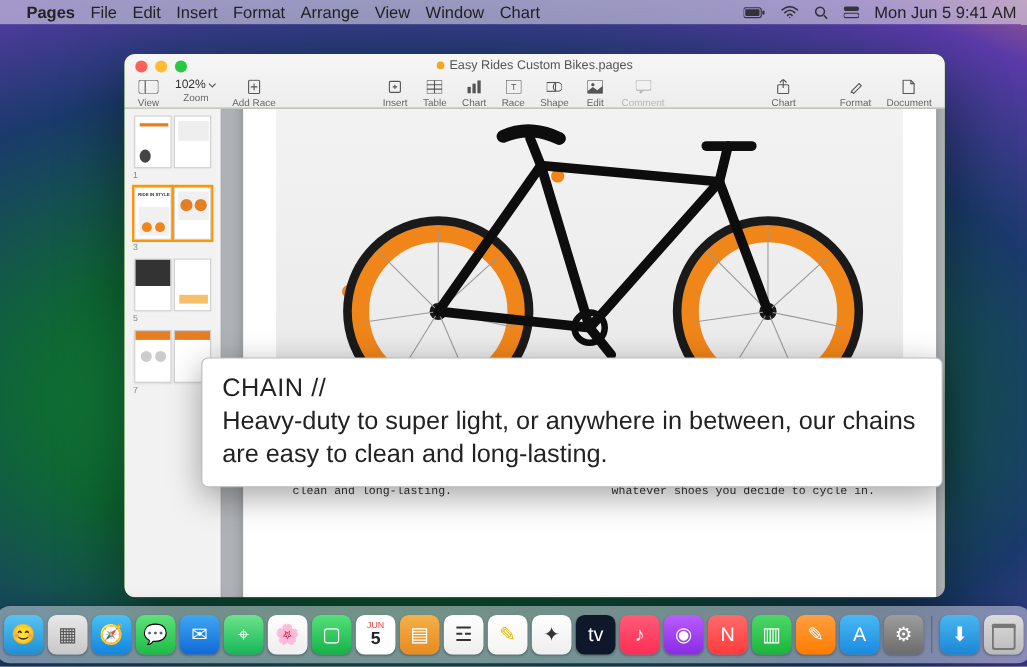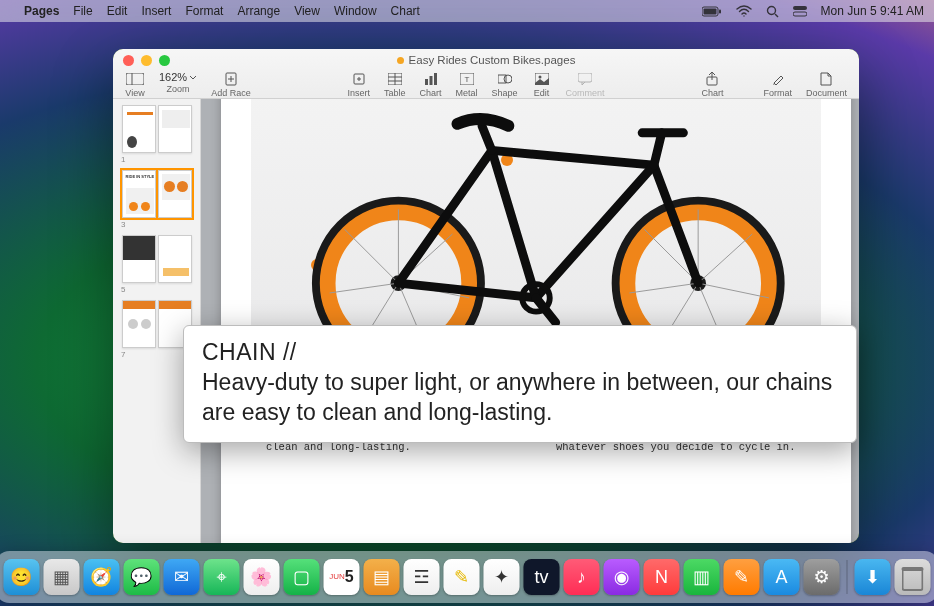--- a/index.html
+++ b/index.html
@@ -9,21 +9,21 @@
   background: radial-gradient(ellipse 120% 90% at 40% 60%, #1aa847 0%, #0e6a33 30%, #1a3a6b 55%, #5a3aa8 75%, #d97a7a 92%, #e8a8a8 100%);
   position: relative; overflow: hidden;
   font-size: 12px; color: #333;
 }
 
 
 .menubar {
   height: 22px; background: rgba(230,230,235,.55);
   backdrop-filter: blur(14px);
   display: flex; align-items: center; justify-content: space-between;
-  padding: 0 10px; font-size: 12px; color: #222;
+  padding: 0 10px; font-size: 15px; color: #222;
 }
 .menubar-left, .menubar-right { display:flex; align-items:center; gap:14px; }
 .menubar-right { gap:14px; }
 .apple-logo { font-size:14px; }
 .menubar .bold { font-weight:600; }
 .status-icon { opacity:.85; display:inline-flex; }
 
 
 .window {
   position:absolute; left:113px; top:49px; width:746px; height:494px;
@@ -176,21 +176,21 @@
           <span class="tb-icon">
               <svg width="18" height="12">
                 <rect x="0" y="0" width="18" height="12" rx="2" fill="none" stroke="#555"></rect>
                 <line x1="6" y1="0" x2="6" y2="12" stroke="#555"></line>
               </svg>
             </span>
           <span>View</span>
         </div>
         <div class="tb-item">
           <span class="zoom-val">
-              <span>162%</span>
+              <span>102%</span>
               <svg width="8" height="5">
                 <path d="M1 1 L4 4 L7 1" stroke="#555" fill="none"></path>
               </svg>
             </span>
           <span>Zoom</span>
         </div>
         <div class="tb-item">
           <span class="tb-icon">
               <svg width="14" height="14">
                 <rect x="2" y="1" width="10" height="12" rx="1" fill="none" stroke="#555"></rect>
@@ -233,21 +233,21 @@
             </span>
             <span>Chart</span>
           </div>
         <div class="tb-item">
             <span class="tb-icon">
               <svg width="14" height="12">
                 <rect x="0" y="0" width="14" height="12" rx="1" fill="none" stroke="#555"></rect>
                 <text x="7" y="9" font-size="8" text-anchor="middle" fill="#555">T</text>
               </svg>
             </span>
-            <span>Metal</span>
+            <span>Race</span>
           </div>
         <div class="tb-item">
             <span class="tb-icon">
               <svg width="14" height="12">
                 <rect x="0" y="2" width="8" height="8" fill="none" stroke="#555"></rect>
                 <circle cx="10" cy="6" r="4" fill="none" stroke="#555"></circle>
               </svg>
             </span>
             <span>Shape</span>
           </div>
@@ -432,21 +432,21 @@
 
 <div class="dock">
   <div class="dock-icon" style="background:linear-gradient(#58c3f0,#1e8fd6)">😊</div>
   <div class="dock-icon" style="background:linear-gradient(#e8e8e8,#c8c8c8);color:#555">▦</div>
   <div class="dock-icon" style="background:linear-gradient(#4ac0f2,#1184e0)">🧭</div>
   <div class="dock-icon" style="background:linear-gradient(#5ee27a,#1dbb46)">💬</div>
   <div class="dock-icon" style="background:linear-gradient(#3fa8f4,#1068d6)">✉︎</div>
   <div class="dock-icon" style="background:linear-gradient(#6de38b,#17b658)">⌖</div>
   <div class="dock-icon" style="background:linear-gradient(#fff,#eee)">🌸</div>
   <div class="dock-icon" style="background:linear-gradient(#55e07a,#14b247)">▢</div>
-  <div class="dock-icon" style="background:#fff;color:#e23b3b;flex-direction:row;font-size:8px;line-height:1">
+  <div class="dock-icon" style="background:#fff;color:#e23b3b;flex-direction:column;font-size:8px;line-height:1">
       <div>JUN</div>
       <div style="color:#222;font-size:16px;font-weight:600">5</div>
     </div>
   <div class="dock-icon" style="background:linear-gradient(#f3b04a,#e88a1f)">▤</div>
   <div class="dock-icon" style="background:linear-gradient(#fff,#eee);color:#333">☲</div>
   <div class="dock-icon" style="background:linear-gradient(#fff,#f4f4f4);color:#e6b800">✎</div>
   <div class="dock-icon" style="background:linear-gradient(#fff,#eee);color:#333">✦</div>
   <div class="dock-icon" style="background:#0f172a">tv</div>
   <div class="dock-icon" style="background:linear-gradient(#ff5b77,#ff2d55)">♪</div>
   <div class="dock-icon" style="background:linear-gradient(#b95cff,#8a2be2)">◉</div>

